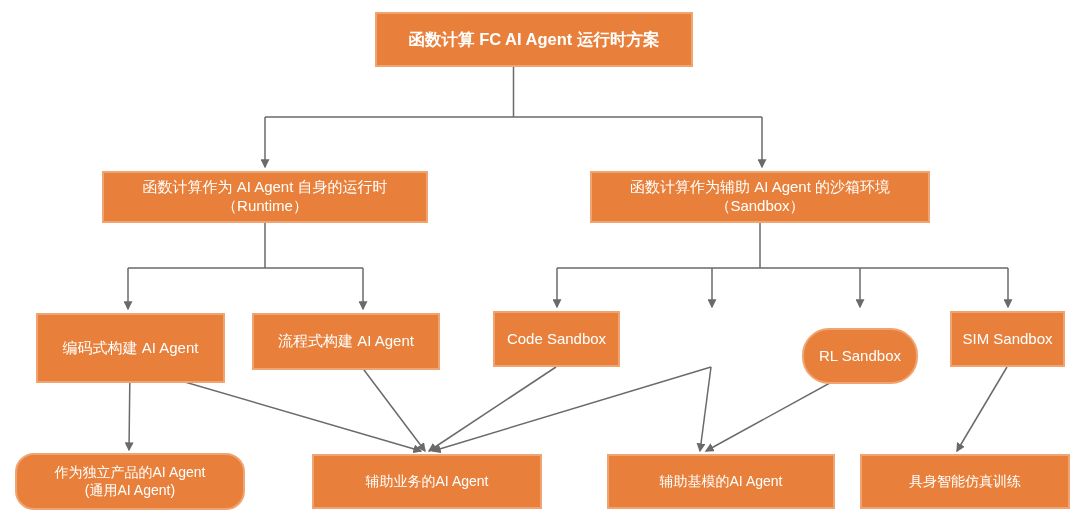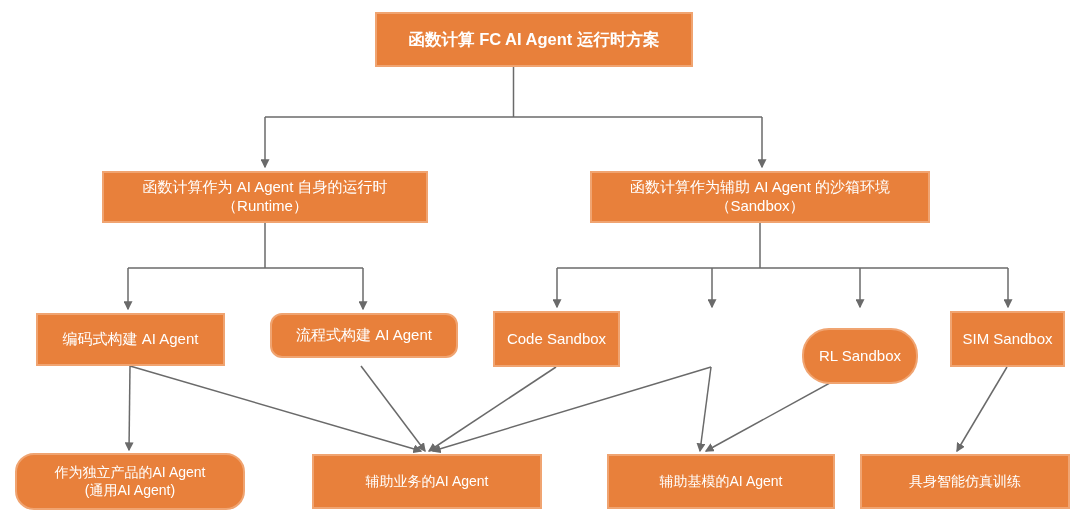--- a/index.html
+++ b/index.html
@@ -22,22 +22,22 @@
     white-space:pre-line;
     font-size:15px;
     line-height:1.25;
   }
   .node.title{font-weight:bold;font-size:16.5px;}
   .node.small{font-size:14px;}
   
   #n-title{left:375px;top:12px;width:318px;height:55px;}
   #n-runtime{left:102px;top:171px;width:326px;height:52px;}
   #n-sandbox{left:590px;top:171px;width:340px;height:52px;}
-  #n-build-code{left:36px;top:313px;width:189px;height:53px;}
-  #n-build-flow{left:270px;top:313px;width:188px;height:45px;border-radius:12px;}
+  #n-build-code{left:36px;top:313px;width:189px;height:70px;}
+  #n-build-flow{left:252px;top:313px;width:188px;height:57px;}
   #n-code-sandbox{left:493px;top:311px;width:127px;height:56px;}
   #n-browser-sandbox{left:655px;top:311px;width:113px;height:56px;}
   #n-rl-sandbox{left:802px;top:328px;width:116px;height:56px;border-radius:27px;}
   #n-sim-sandbox{left:950px;top:311px;width:115px;height:56px;}
   #n-standalone{left:15px;top:453px;width:230px;height:57px;border-radius:19px;}
   #n-business{left:312px;top:454px;width:230px;height:55px;}
   #n-foundation{left:607px;top:454px;width:228px;height:55px;}
   #n-embodied{left:860px;top:454px;width:210px;height:55px;}
   line{stroke:#6a6a6a;stroke-width:1.5;}
 </style>

